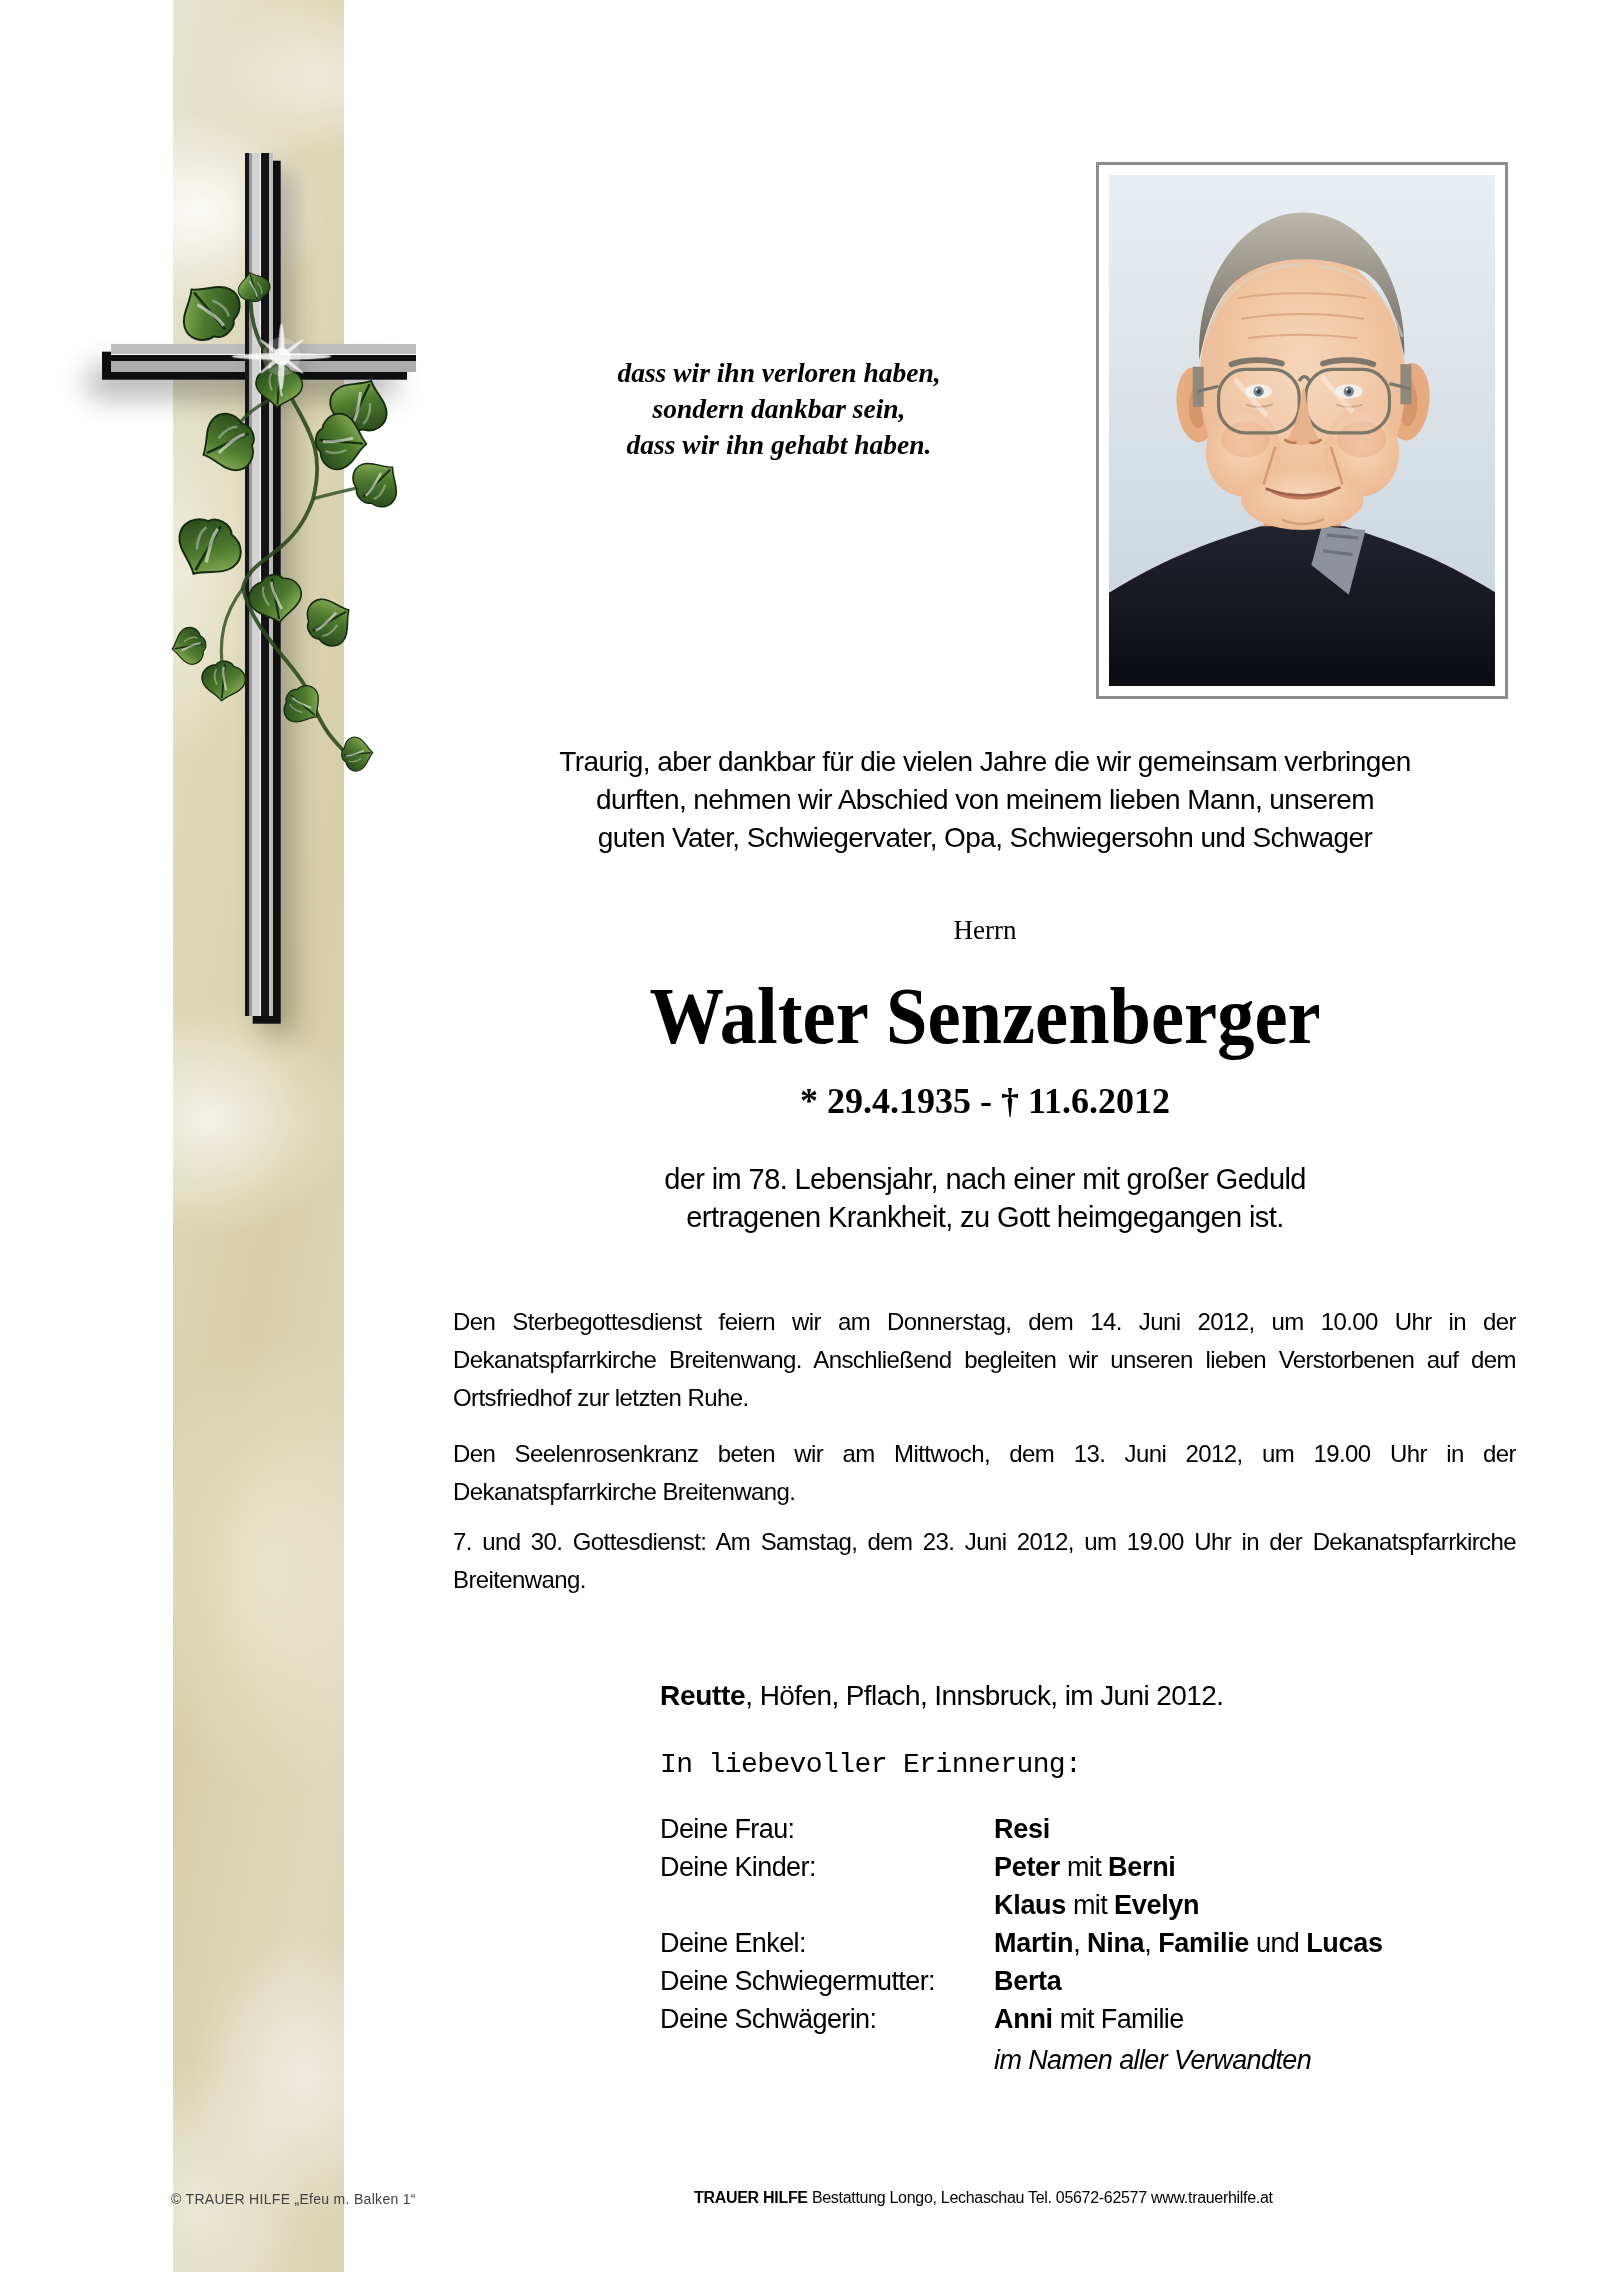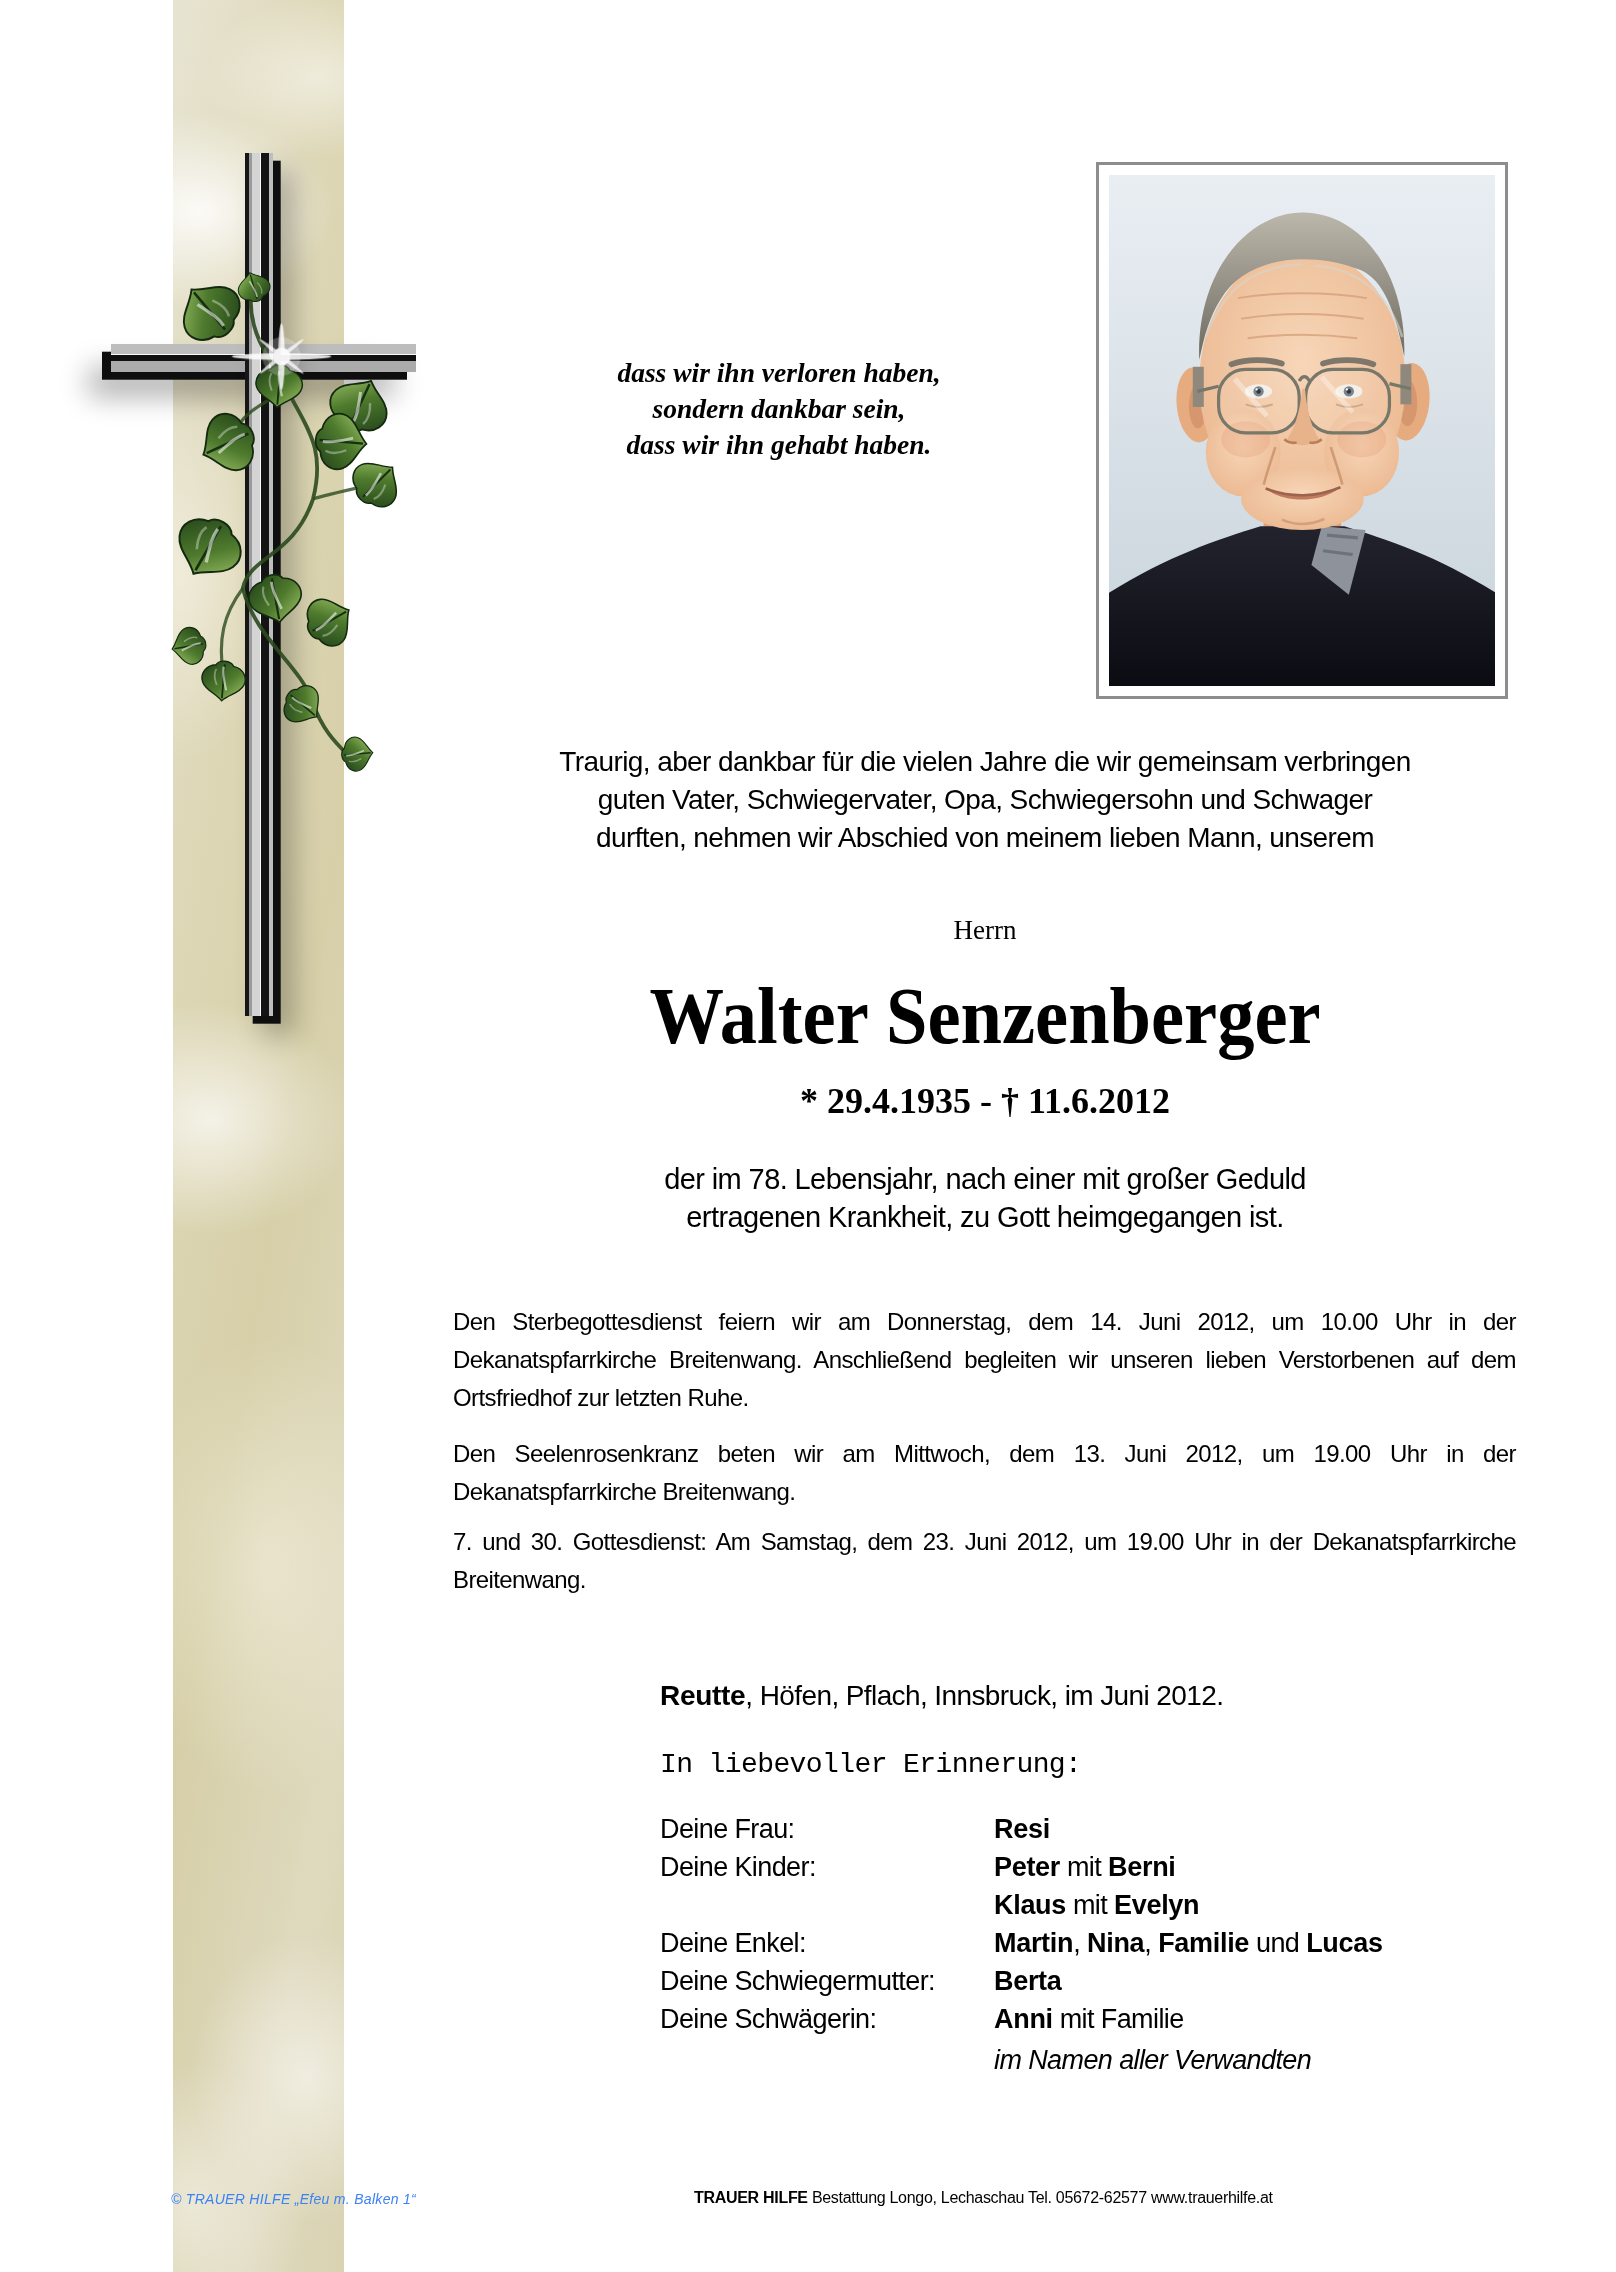--- a/index.html
+++ b/index.html
@@ -44,22 +44,22 @@
   .service:after{content:"";display:inline-block;width:0;}
   #svc1{top:1303px;} #svc2{top:1435px;} #svc3{top:1523px;}
   .origin{left:660px;top:1680px;font-size:28px;z-index:7;}
   .memory{left:660px;top:1749px;font-size:28px;z-index:7;font-family:Liberation Mono, monospace;}
   #family{left:660px;top:1810px;width:895px;z-index:7;font-size:27px;}
   .fam-row{height:38px;line-height:38px;white-space:nowrap;}
   .fam-label{display:inline-block;width:334px;vertical-align:top;}
   .fam-value{display:inline-block;vertical-align:top;}
   .b{font-weight:bold;letter-spacing:-0.3px;margin-top:38px;}
   .fam-closing{margin-top:3px;height:38px;line-height:38px;padding-left:334px;font-style:italic;}
-  .footer-left{left:171px;top:2191px;font-size:14px;color:#3b82f6;letter-spacing:0.3px;z-index:8;
-               font-family:"Liberation Sans",sans-serif;font-style:italic;}
+  .footer-left{left:171px;top:2191px;font-size:14px;color:#404040;letter-spacing:0.3px;z-index:8;
+               font-family:"Liberation Sans",sans-serif;}
   .footer-center{left:694px;top:2189px;font-size:16px;z-index:8;letter-spacing:-0.3px;}
 </style>
 </head>
 <body>
 
 <div id="card">
 
   <div id="stripe" class="abs"></div>
 
   <div id="cross-h" class="abs"></div>
@@ -174,22 +174,22 @@
   </div>
 
   <div class="abs quote serif">
     <div>dass wir ihn verloren haben,</div>
     <div>sondern dankbar sein,</div>
     <div>dass wir ihn gehabt haben.</div>
   </div>
 
   <div class="abs intro sans">
     <div>Traurig, aber dankbar für die vielen Jahre die wir gemeinsam verbringen</div>
+    <div>durften, nehmen wir Abschied von meinem lieben Mann, unserem</div>
     <div>guten Vater, Schwiegervater, Opa, Schwiegersohn und Schwager</div>
-    <div>durften, nehmen wir Abschied von meinem lieben Mann, unserem</div>
   </div>
 
   <div class="abs honorific serif">Herrn</div>
   <div class="abs deceased serif">Walter Senzenberger</div>
   <div class="abs dates serif">* 29.4.1935  - † 11.6.2012</div>
 
   <div class="abs agenote sans">
     <div>der im 78. Lebensjahr, nach einer mit großer Geduld</div>
     <div>ertragenen Krankheit, zu Gott heimgegangen ist.</div>
   </div>

